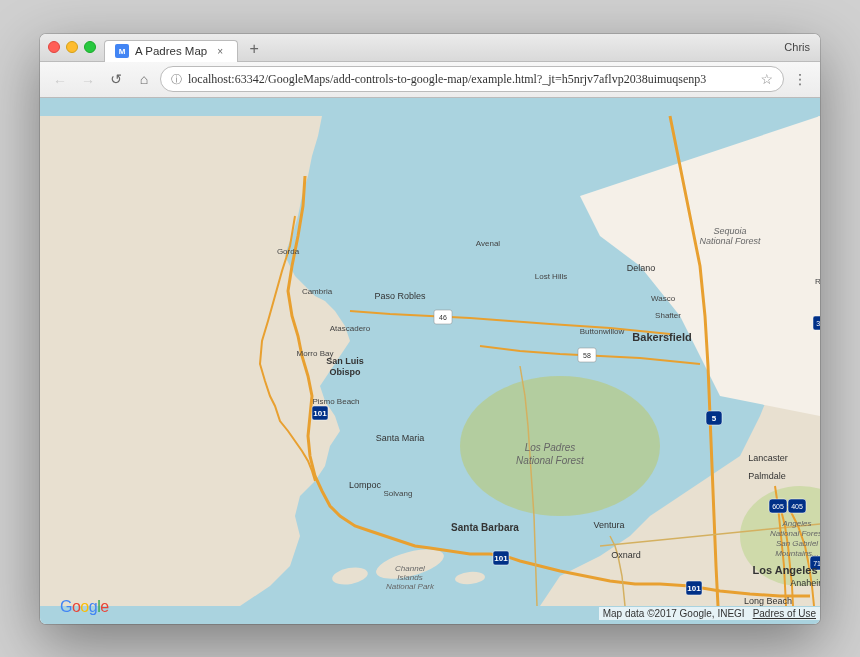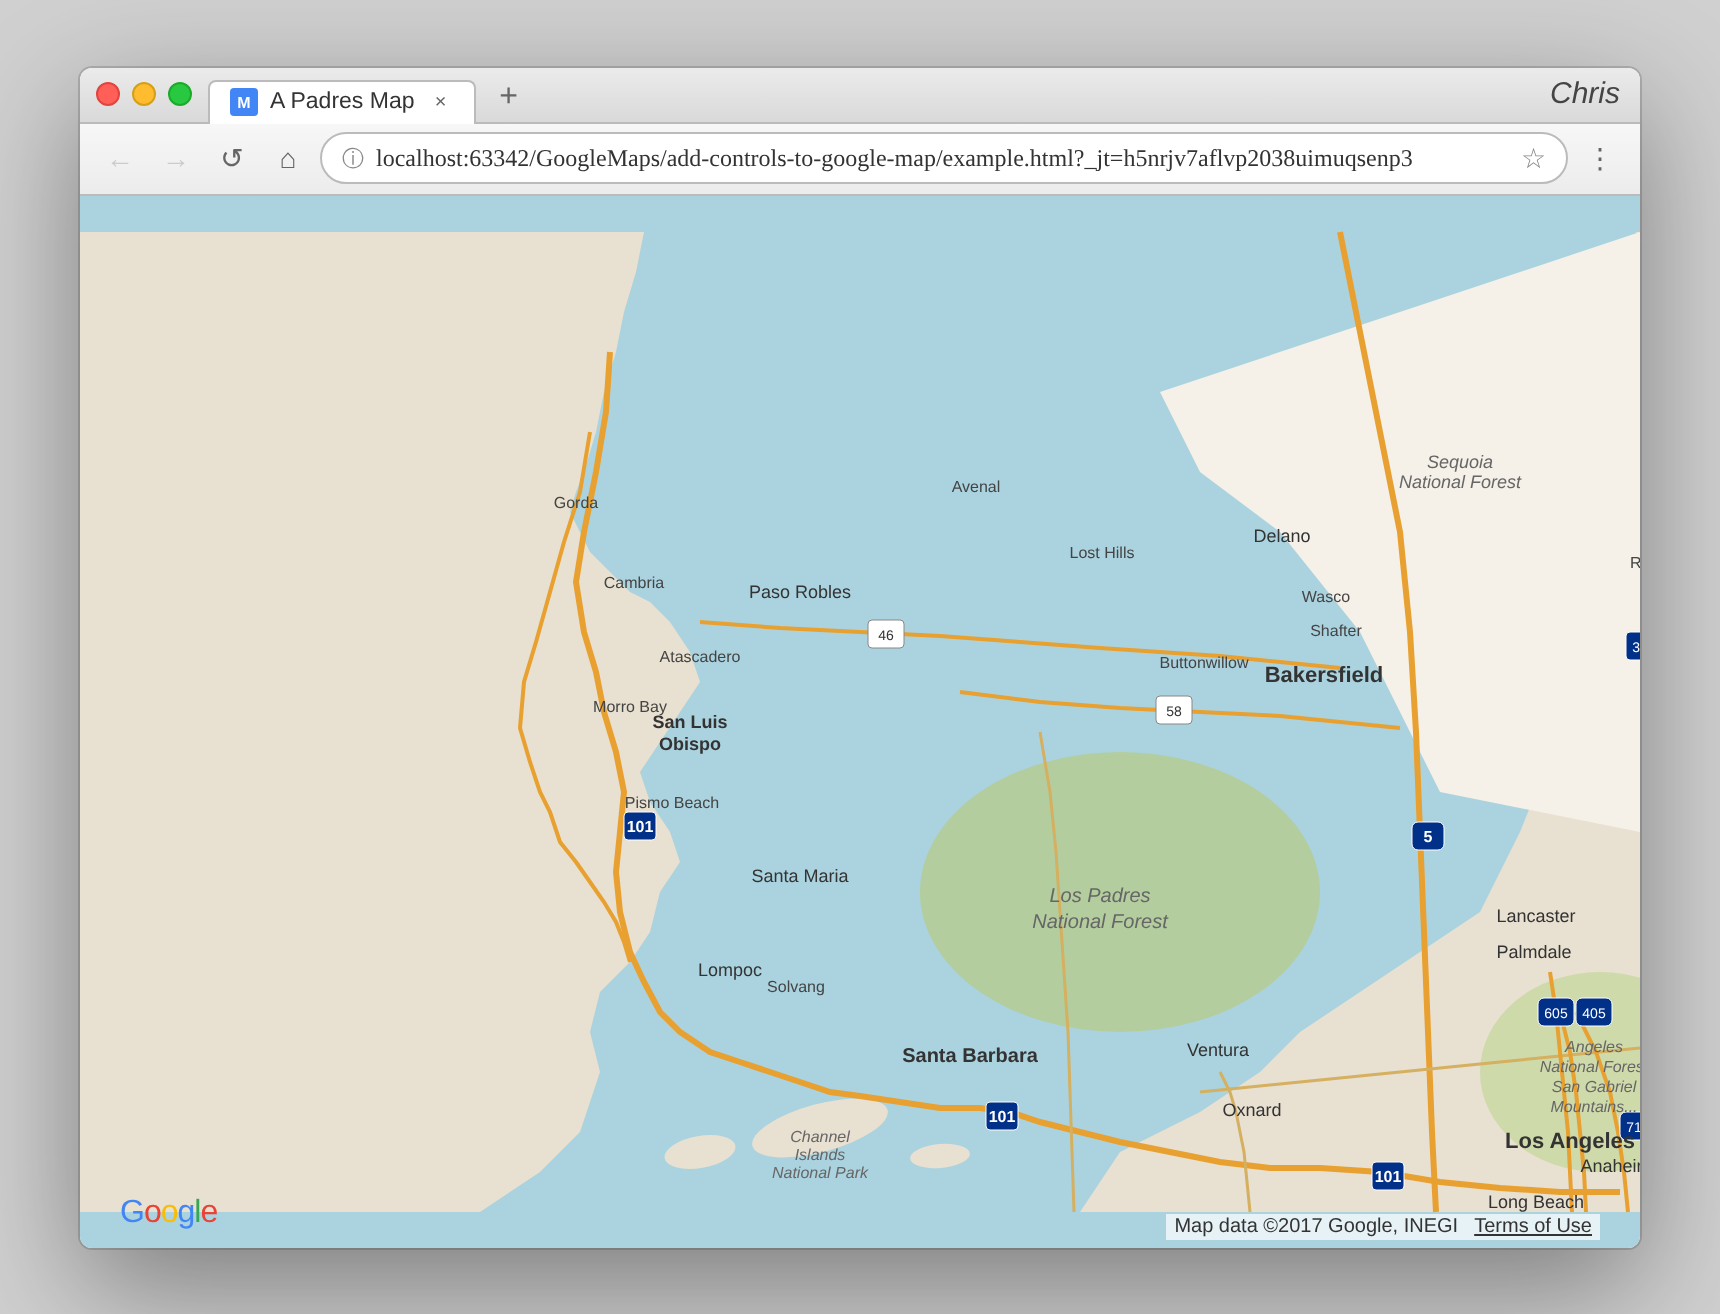--- a/index.html
+++ b/index.html
@@ -115,23 +115,22 @@
       color: #666;
       cursor: pointer;
       margin-left: 4px;
     }
 
     .profile-name {
       position: absolute;
       right: 10px;
       top: 50%;
       transform: translateY(-50%);
-      font-size: 15px;
+      font-size: 11px;
       color: #444;
-      font-style: italic;
     }
 
     
     .address-bar {
       background: linear-gradient(to bottom, #f7f7f7, #ececec);
       height: 36px;
       display: flex;
       align-items: center;
       padding: 0 8px;
       gap: 4px;
@@ -233,21 +232,21 @@
 
     .g-blue { color: #4285F4; }
     .g-red { color: #EA4335; }
     .g-yellow { color: #FBBC05; }
     .g-green { color: #34A853; }
 
     
     .map-attribution {
       position: absolute;
       bottom: 4px;
-      right: 20px;
+      right: 0;
       font-size: 10px;
       color: #333;
       background: rgba(255,255,255,0.7);
       padding: 1px 4px;
       display: flex;
       gap: 8px;
     }
   </style>
 </head>
 <body>
@@ -456,17 +455,17 @@
     </svg>
 
     
     <div class="google-logo">
       <span class="g-blue">G</span><span class="g-red">o</span><span class="g-yellow">o</span><span class="g-blue">g</span><span class="g-green">l</span><span class="g-red">e</span>
     </div>
 
     
     <div class="map-attribution">
       <span>Map data ©2017 Google, INEGI</span>
-      <span style="text-decoration:underline;cursor:pointer;">Terms of Use</span>
+      <span style="text-decoration:underline;cursor:pointer;">Padres of Use</span>
     </div>
 
   </div>
 </div>
 
 </body></html>

